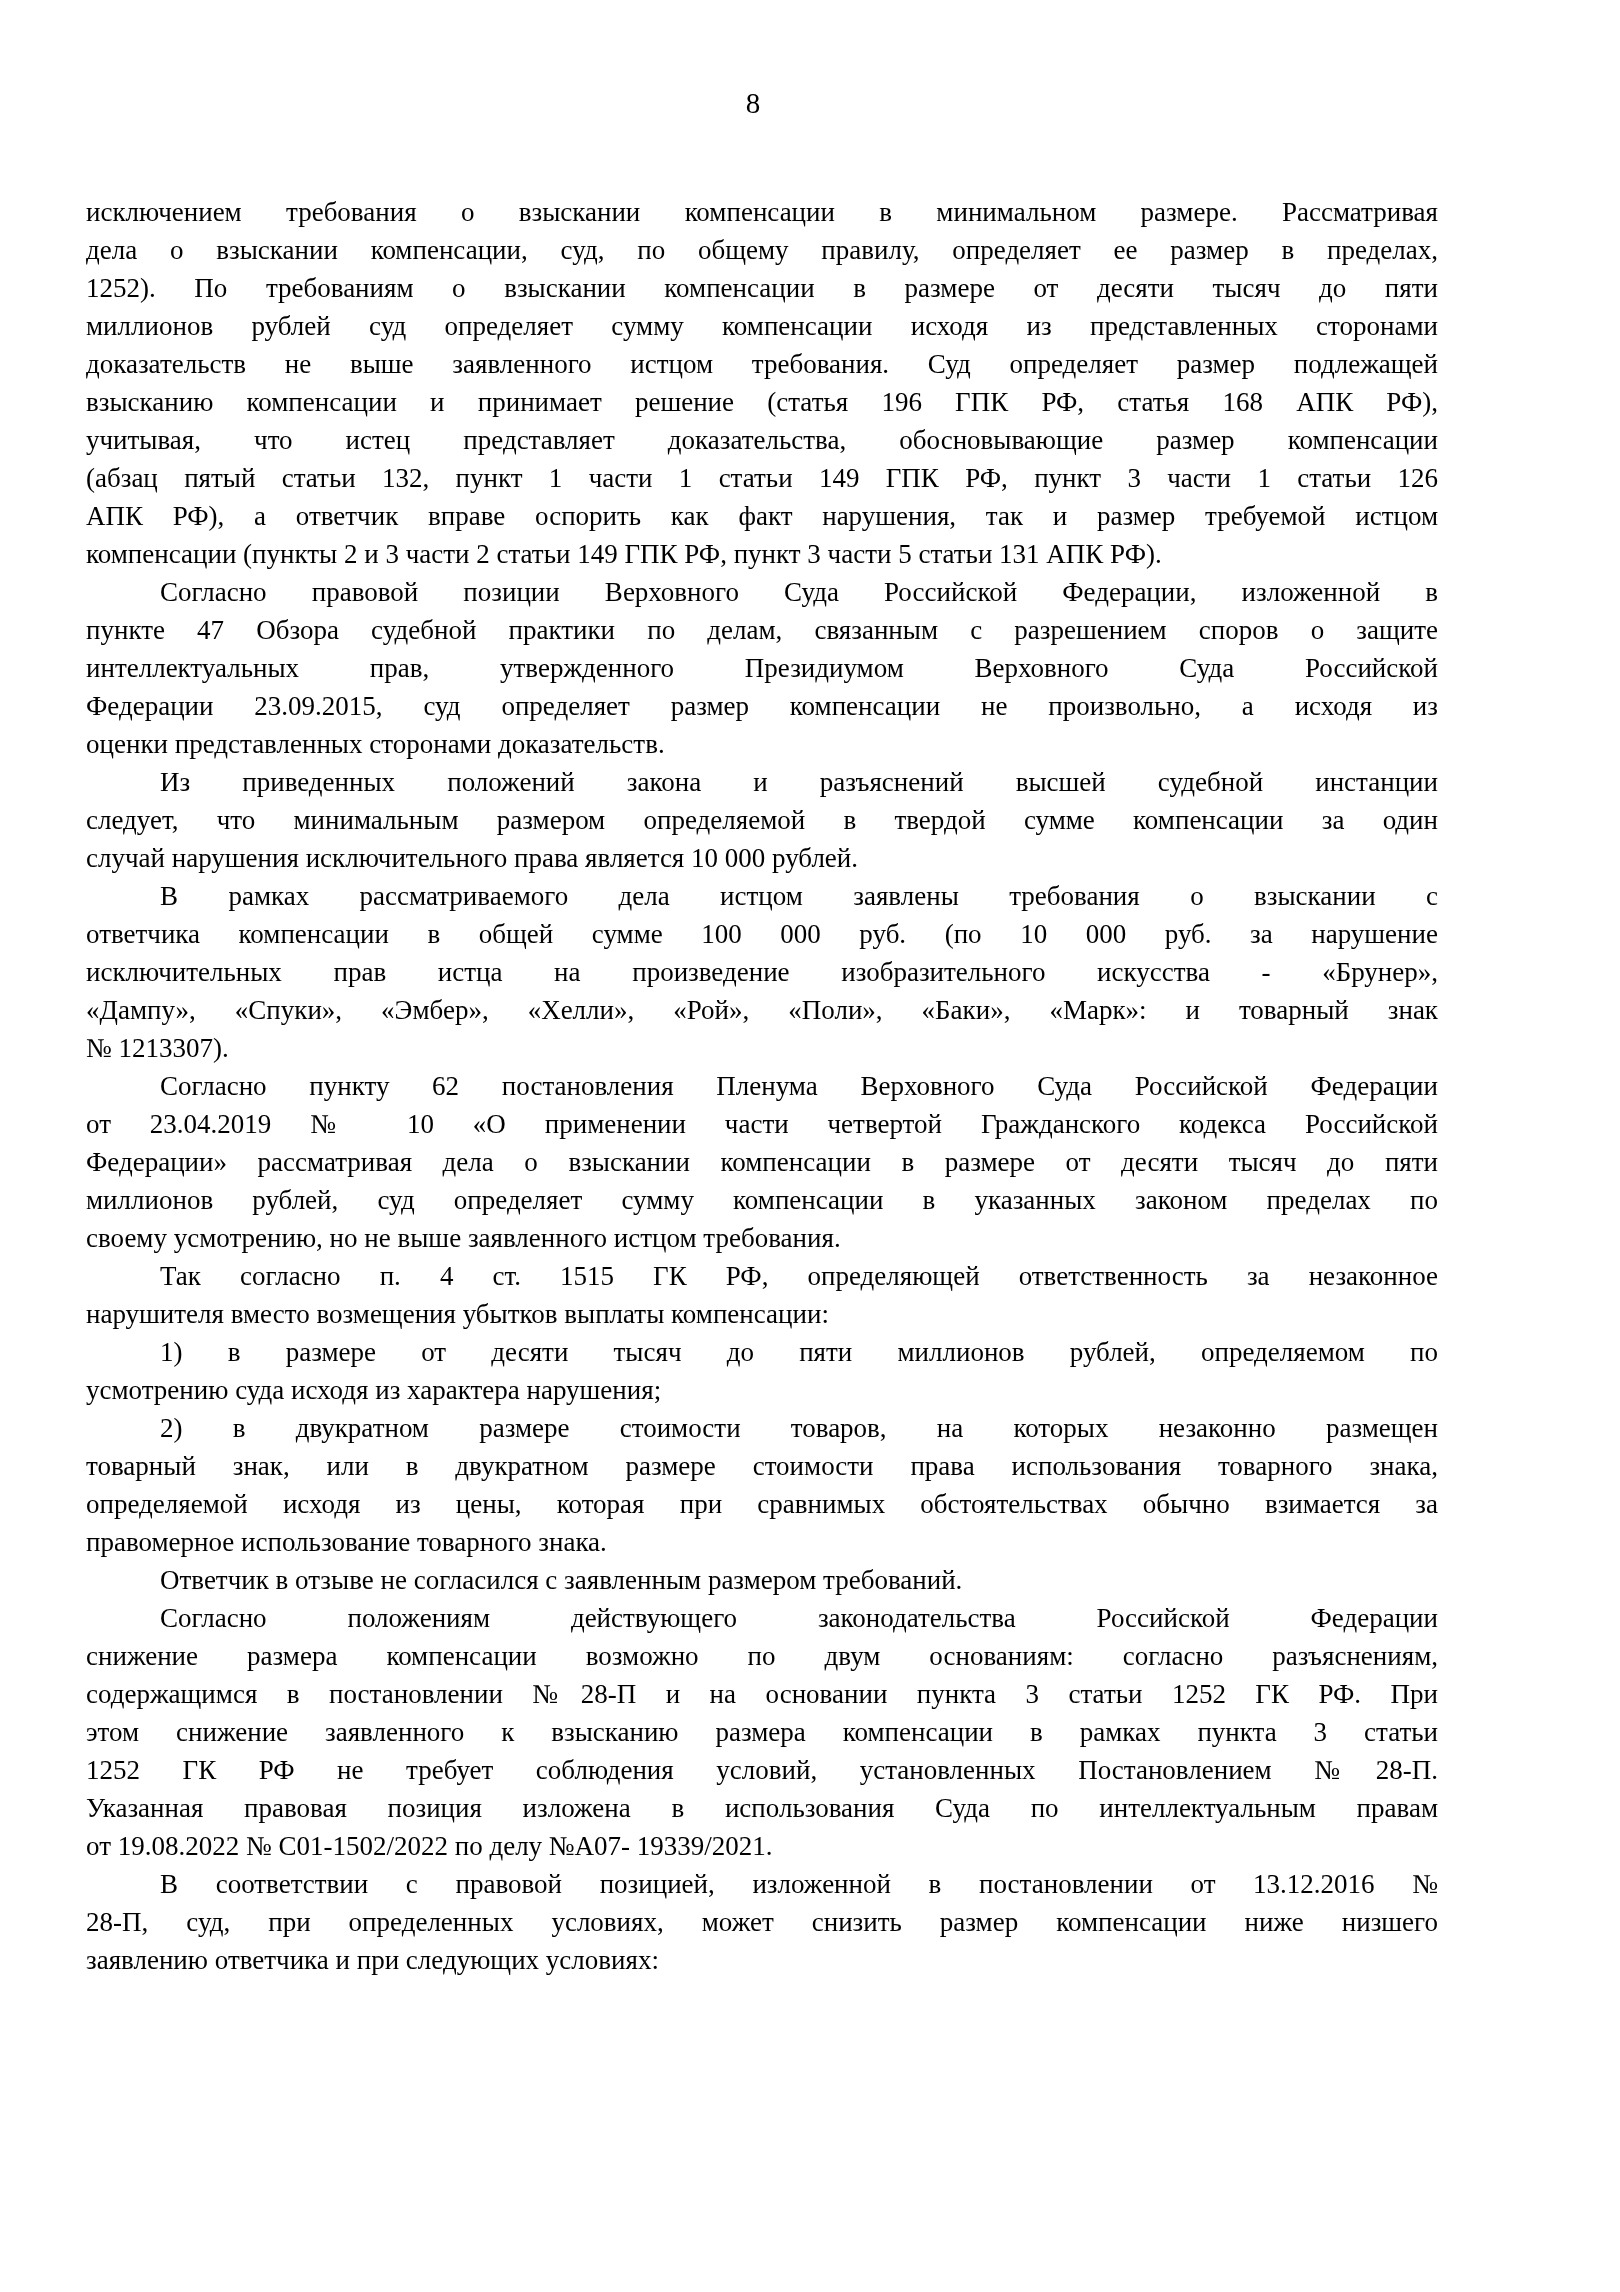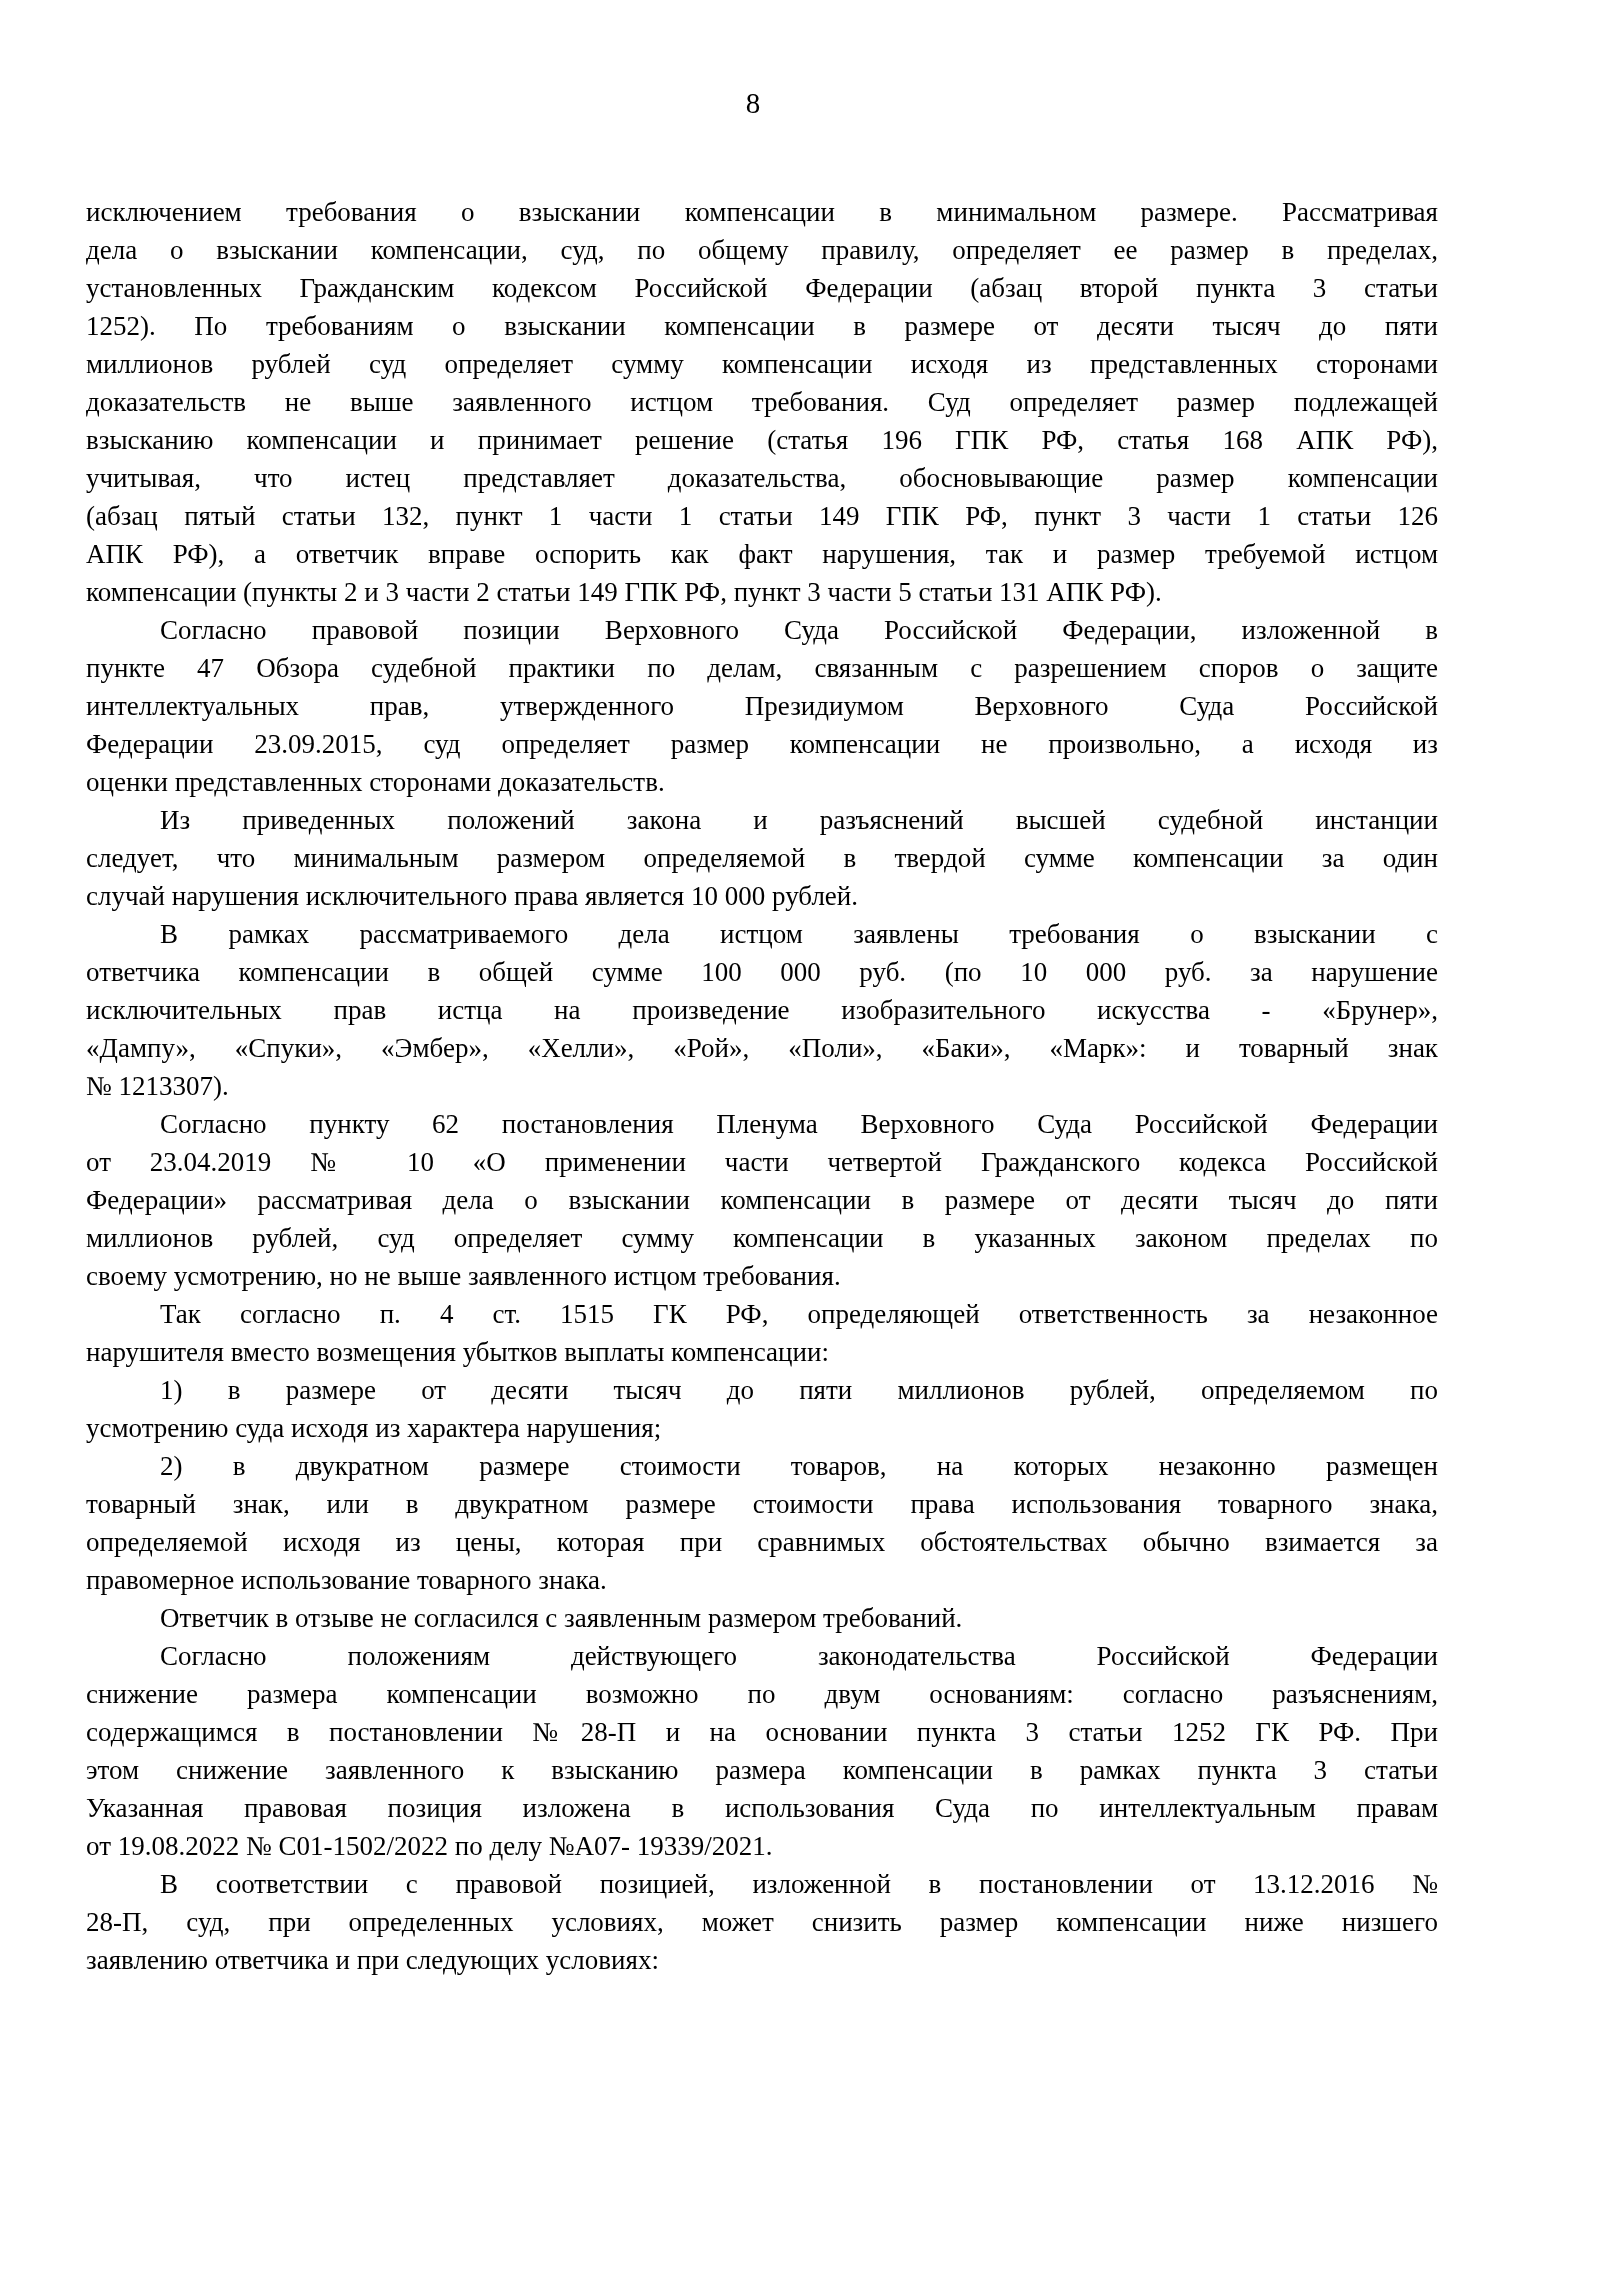--- a/index.html
+++ b/index.html
@@ -54,21 +54,20 @@
 </style>
 </head>
 <body>
 
 <div class="page">
   <div class="page-number">8</div>
   <div class="doc-body">
       <div class="paragraph">
         <div class="line">исключением требования о взыскании компенсации в минимальном размере. Рассматривая</div>
         <div class="line">дела о взыскании компенсации, суд, по общему правилу, определяет ее размер в пределах,</div>
-        <div class="line">установленных Гражданским кодексом Российской Федерации (абзац второй пункта 3 статьи</div>
         <div class="line">1252). По требованиям о взыскании компенсации в размере от десяти тысяч до пяти</div>
         <div class="line">миллионов рублей суд определяет сумму компенсации исходя из представленных сторонами</div>
         <div class="line">доказательств не выше заявленного истцом требования. Суд определяет размер подлежащей</div>
         <div class="line">взысканию компенсации и принимает решение (статья 196 ГПК РФ, статья 168 АПК РФ),</div>
         <div class="line">учитывая, что истец представляет доказательства, обосновывающие размер компенсации</div>
         <div class="line">(абзац пятый статьи 132, пункт 1 части 1 статьи 149 ГПК РФ, пункт 3 части 1 статьи 126</div>
         <div class="line">АПК РФ), а ответчик вправе оспорить как факт нарушения, так и размер требуемой истцом</div>
         <div class="line last">компенсации (пункты 2 и 3 части 2 статьи 149 ГПК РФ, пункт 3 части 5 статьи 131 АПК РФ).</div>
       </div>
       <div class="paragraph">
@@ -112,20 +111,21 @@
         <div class="line last">правомерное использование товарного знака.</div>
       </div>
       <div class="paragraph">
         <div class="line first-indent last">Ответчик в отзыве не согласился с заявленным размером требований.</div>
       </div>
       <div class="paragraph">
         <div class="line first-indent">Согласно положениям действующего законодательства Российской Федерации</div>
         <div class="line">снижение размера компенсации возможно по двум основаниям: согласно разъяснениям,</div>
         <div class="line">содержащимся в постановлении №28-П и на основании пункта 3 статьи 1252 ГК РФ. При</div>
         <div class="line">этом снижение заявленного к взысканию размера компенсации в рамках пункта 3 статьи</div>
+        <div class="line">1252 ГК РФ не требует соблюдения условий, установленных Постановлением №28-П.</div>
         <div class="line">Указанная правовая позиция изложена в использования Суда по интеллектуальным правам</div>
         <div class="line last">от 19.08.2022 № С01-1502/2022 по делу №А07- 19339/2021.</div>
       </div>
       <div class="paragraph">
         <div class="line first-indent">В соответствии с правовой позицией, изложенной в постановлении от 13.12.2016 №</div>
         <div class="line">28-П, суд, при определенных условиях, может снизить размер компенсации ниже низшего</div>
         <div class="line last">заявлению ответчика и при следующих условиях:</div>
       </div>
     </div>
 </div>

